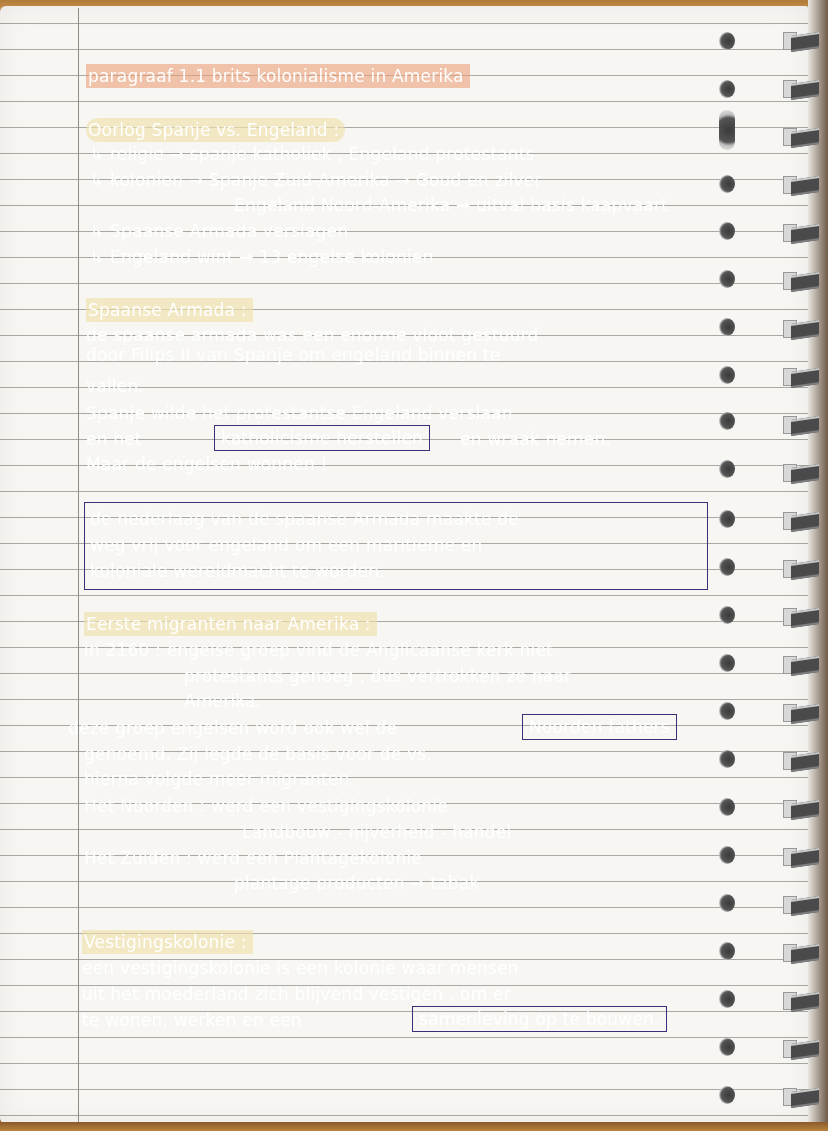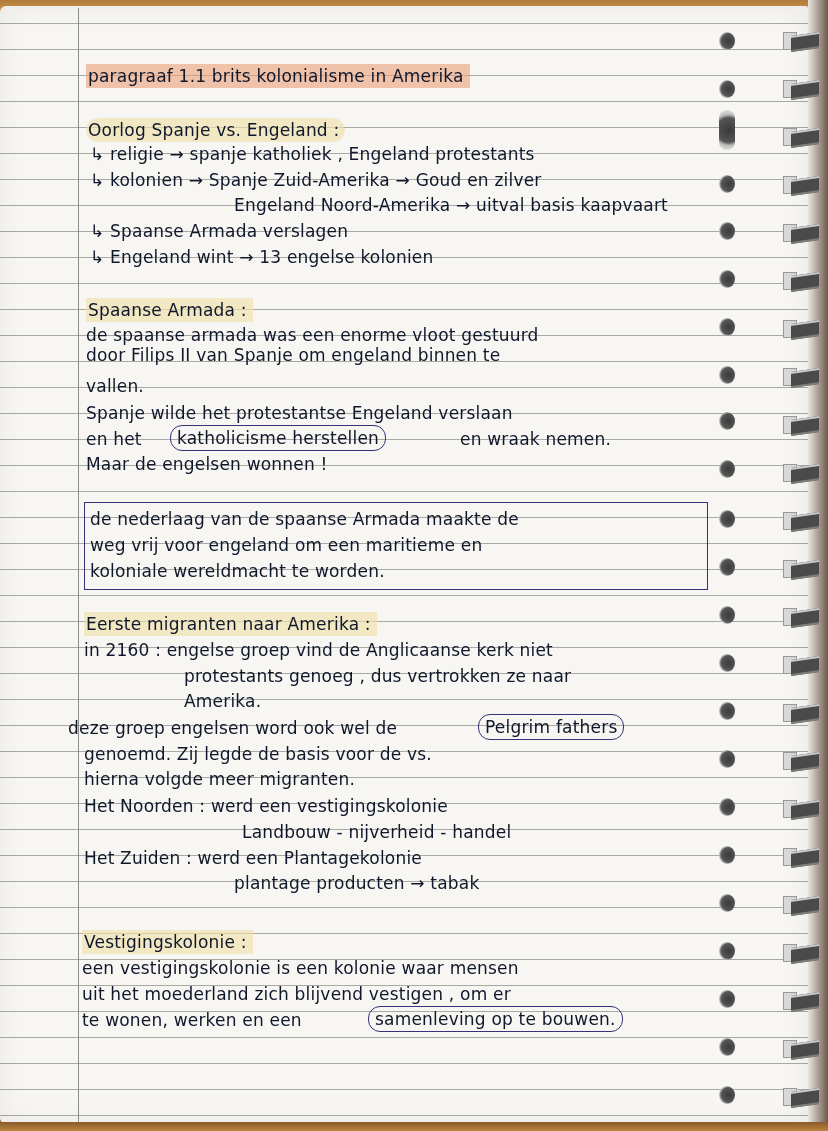--- a/index.html
+++ b/index.html
@@ -25,32 +25,32 @@
     background:radial-gradient(circle at 60% 50%, #3b3b3b 0%, #555 55%, #bdbdbd 70%, #f0f0f0 100%);
   }
   .hole.long { height:40px; border-radius:10px; }
   .ring {
     position:absolute; left:783px; width:36px; height:20px;
   }
   .ring .loop { position:absolute; left:0; top:2px; width:12px; height:16px; background:#d8d8d8; border:1px solid #999; }
   .ring .wire { position:absolute; left:8px; top:4px; width:28px; height:12px; border-top:2px solid #c9c9c9; border-bottom:2px solid #7d7d7d; background:#4a4a4a; transform:skewY(-8deg); }
 
   .text {
-    position:absolute; color:#0f172a; font-family:"DejaVu Sans", sans-serif;
+    position:absolute; color:#ffffff; font-family:"DejaVu Sans", sans-serif;
     font-size:17px; letter-spacing:0.2px; white-space:nowrap; line-height:24px;
   }
   .heading { padding:0 6px 0 2px; }
   .hl-orange { background:rgba(234,160,120,0.6); }
   .hl-yellow { background:rgba(240,225,170,0.65); }
   .box {
     position:absolute; left:84px; top:502px; width:622px; height:86px;
     border:1.5px solid #3b2f7a;
   }
   .cloud {
-    border:1.5px solid #3b2f7a; border-radius:12px; padding:0 6px;
+    border:1.5px solid #3b2f7a; border-radius:0; padding:0 6px;margin-left:44px;
   }
 </style>
 </head>
 <body>
 
 <div class="desk-top"></div>
 <div class="page"></div>
 <div class="margin-line"></div>
 <div class="binding"></div>
 <div class="desk-bottom"></div>
@@ -194,21 +194,21 @@
 <div class="box"></div>
 <div class="text" style="left:90px; top:507px;">de nederlaag van de spaanse Armada maakte de</div>
 <div class="text" style="left:90px; top:533px;">weg vrij voor engeland om een maritieme en</div>
 <div class="text" style="left:90px; top:559px;">koloniale wereldmacht te worden.</div>
 
 <div class="text heading hl-yellow" style="left:84px; top:612px;">Eerste migranten naar Amerika :</div>
 <div class="text" style="left:84px; top:638px;">in 2160 : engelse groep vind de Anglicaanse kerk niet</div>
 <div class="text" style="left:184px; top:664px;">protestants genoeg , dus vertrokken ze naar</div>
 <div class="text" style="left:184px; top:689px;">Amerika.</div>
 <div class="text" style="left:68px; top:716px;">deze groep engelsen word ook wel de</div>
-<div class="text cloud" style="left:478px; top:714px;">Pelgrim fathers</div>
+<div class="text cloud" style="left:478px; top:714px;">Noorden fathers</div>
 <div class="text" style="left:84px; top:742px;">genoemd. Zij legde de basis voor de vs.</div>
 <div class="text" style="left:84px; top:767px;">hierna volgde meer migranten.</div>
 <div class="text" style="left:84px; top:794px;">Het Noorden : werd een vestigingskolonie</div>
 <div class="text" style="left:242px; top:820px;">Landbouw - nijverheid - handel</div>
 <div class="text" style="left:84px; top:846px;">Het Zuiden : werd een Plantagekolonie</div>
 <div class="text" style="left:234px; top:871px;">plantage producten → tabak</div>
 
 <div class="text heading hl-yellow" style="left:82px; top:930px;">Vestigingskolonie :</div>
 <div class="text" style="left:82px; top:956px;">een vestigingskolonie is een kolonie waar mensen</div>
 <div class="text" style="left:82px; top:982px;">uit het moederland zich blijvend vestigen , om er</div>

